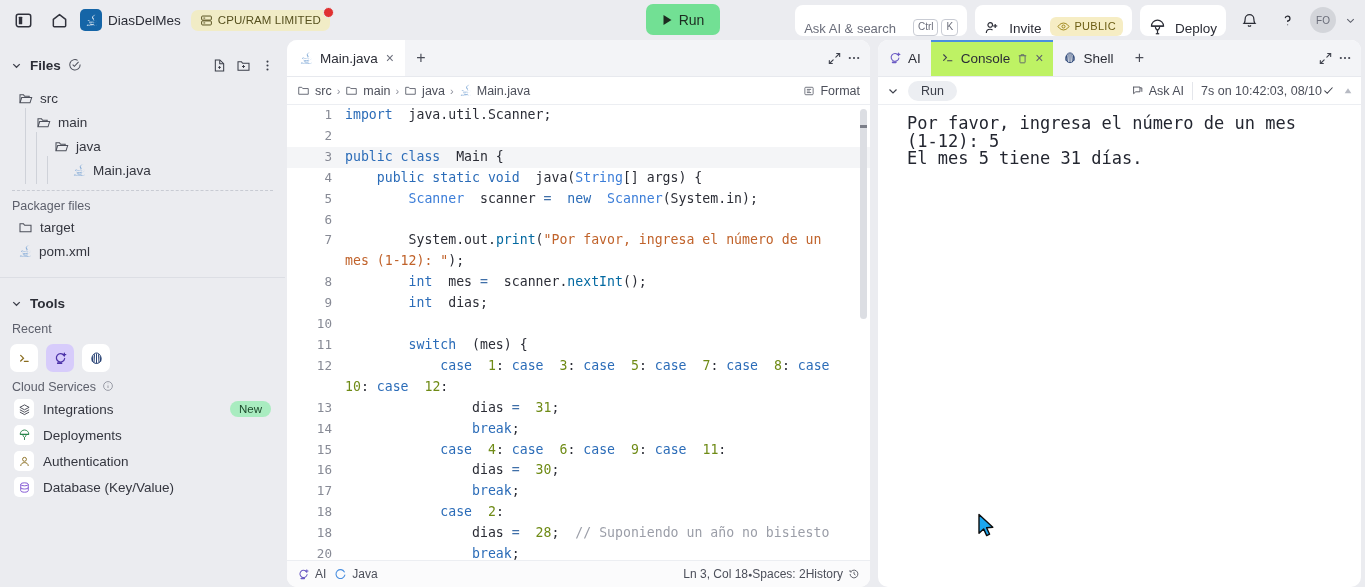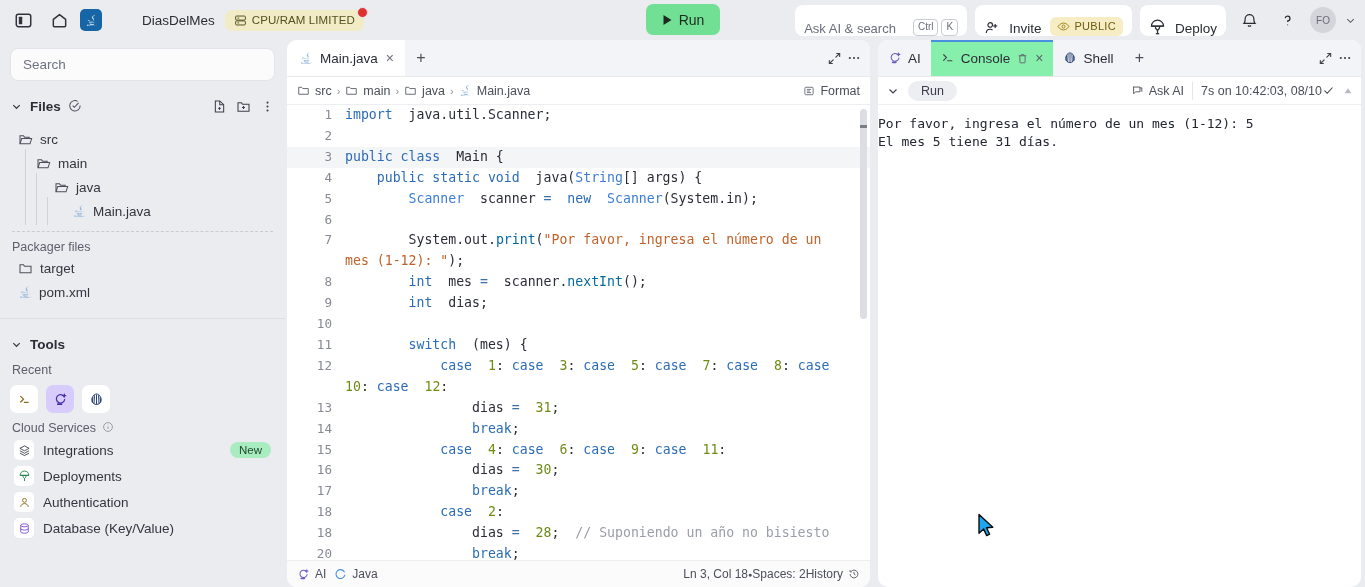--- a/index.html
+++ b/index.html
@@ -26,21 +26,21 @@
     border-radius: 6px; cursor: pointer; color: #30323c;
   }
   .proj-icon {
     width: 22px; height: 22px; border-radius: 5px;
     background: #1565a7;
     display: flex; align-items: center; justify-content: center;
     font-size: 13px; color: #fff; flex: none;
   }
   #proj-name {
     font-size: 13.5px; color: #2b2d36; font-weight: 400;
-    white-space: nowrap; cursor: pointer; margin-left: 34px;
+    white-space: nowrap; cursor: pointer;
   }
   #cpu-badge {
     position: relative;
     display: flex; align-items: center; gap: 5px;
     background: #f1ecc6; border-radius: 7px;
     padding: 4px 9px; margin-left: 4px; cursor: pointer;
   }
   #cpu-badge .lbl { font-size: 11.5px; color: #56501f; letter-spacing: .1px; white-space: nowrap; }
   #cpu-dot {
     position: absolute; top: -3px; right: -4px;
@@ -215,36 +215,36 @@
     display: flex; flex-direction: column;
   }
   #rtabbar {
     height: 37px; background: #f3f4f7; display: flex; align-items: stretch;
     border-bottom: 1px solid #e7e9ee; flex: none;
   }
   .rtab {
     display: flex; align-items: center; gap: 6px; padding: 0 10px;
     font-size: 13.5px; color: #2b2d36; cursor: pointer; position: relative;
   }
-  .rtab.active { background: #86efac; }
+  .rtab.active { background: #bef264; }
   .rtab.active::after {
     content: ""; position: absolute; left: 0; right: 0; top: 0; height: 2px; background: #4a8fe0;
   }
   #console-toolbar {
     height: 28px; flex: none; display: flex; align-items: center;
     padding: 0 8px; gap: 8px; border-bottom: 1px solid #eceef2;
     font-size: 12.5px; color: #4c4f5a;
   }
   #run-chip {
     background: #eceef2; border-radius: 13px; padding: 3px 13px;
     font-size: 12.5px; color: #3b3e49; cursor: pointer;
   }
   #console-out {
-    flex: 1; padding: 10px 0; overflow: hidden;
-    font-family: "DejaVu Sans Mono", monospace; font-size: 13px;
+    flex: 1; padding: 10px 29px; overflow: hidden;
+    font-family: "DejaVu Sans Mono", monospace; font-size: 17px;
     line-height: 17.5px; color: #232630; white-space: pre-wrap;
   }
   .ln-sep { border-right: 1px solid #e4e6eb; height: 18px; }
 
   
   #cursor { position: absolute; left: 977px; top: 513px; pointer-events: none; }
 </style>
 </head>
 <body>
 
@@ -334,23 +334,20 @@
     <div id="avatar">FO</div>
     <svg width="13" height="13" viewBox="0 0 16 16" fill="none" stroke="#5c5f6b" stroke-width="1.4" style="cursor:pointer">
       <path d="M4 6.3 8 10.2l4-3.9"></path>
     </svg>
   </div>
 </div>
 
 <div id="main">
 
   <div id="sidebar">
-    <div id="search-box">
-      <span class="ph">Search</span>
-    </div>
 
     <div class="section-head">
       <svg width="13" height="13" viewBox="0 0 16 16" fill="none" stroke="#3b3e49" stroke-width="1.5">
           <path d="M4 6.3 8 10.2l4-3.9"></path>
         </svg>
       <span class="title">Files</span>
       <svg width="14" height="14" viewBox="0 0 18 18" fill="none" stroke="#4c4f5a" stroke-width="1.3">
         <path d="M15.6 8.4A6.7 6.7 0 1 1 12.4 3"></path>
           <path d="M6 8.4l2.2 2.2 5.4-5.6"></path>
       </svg>

